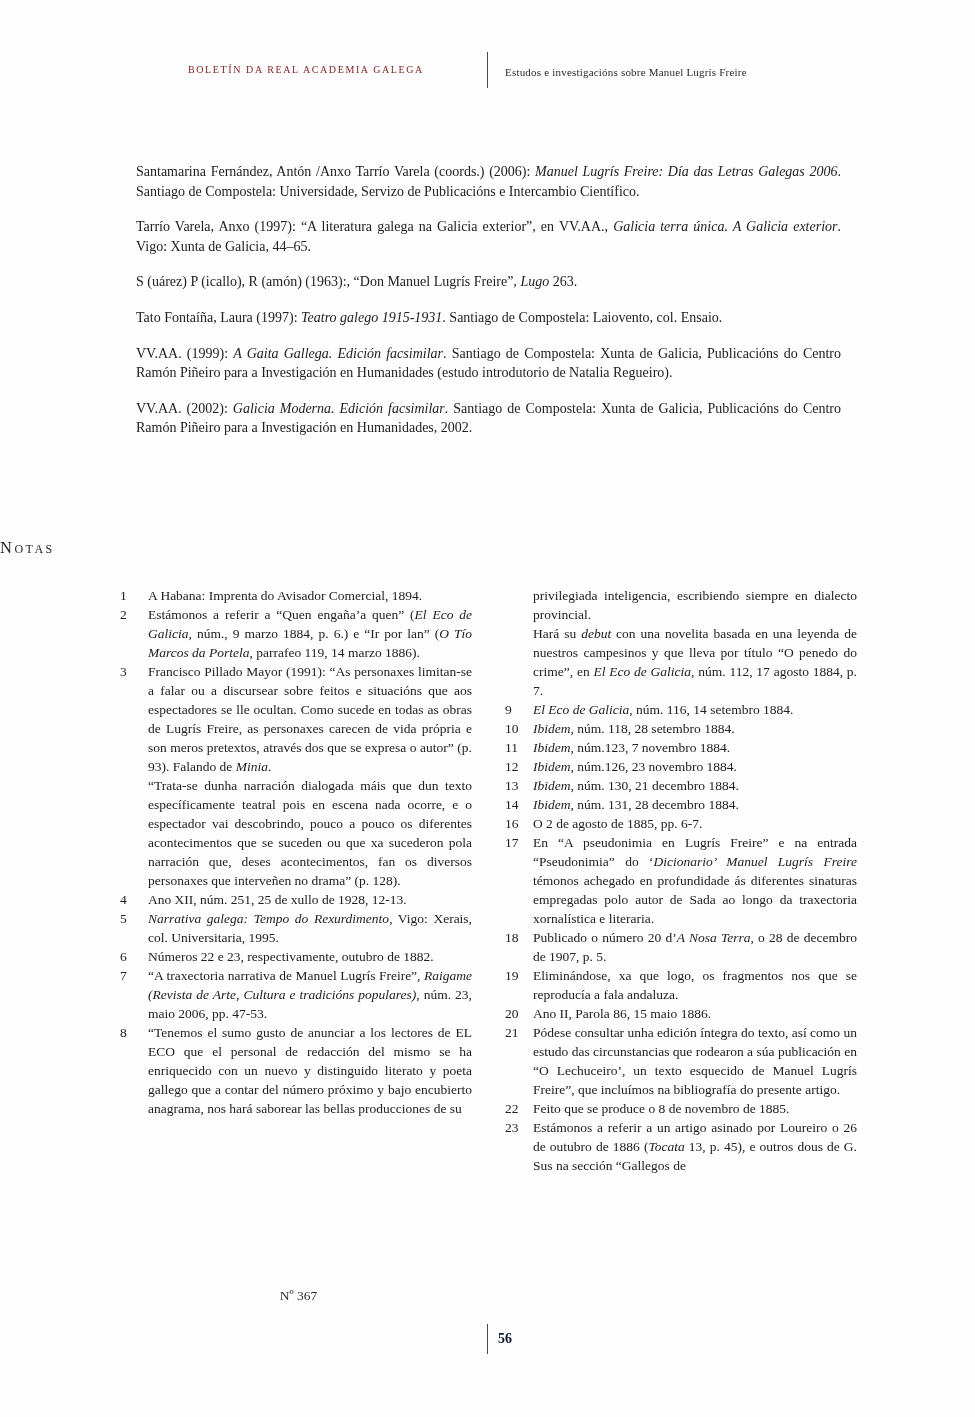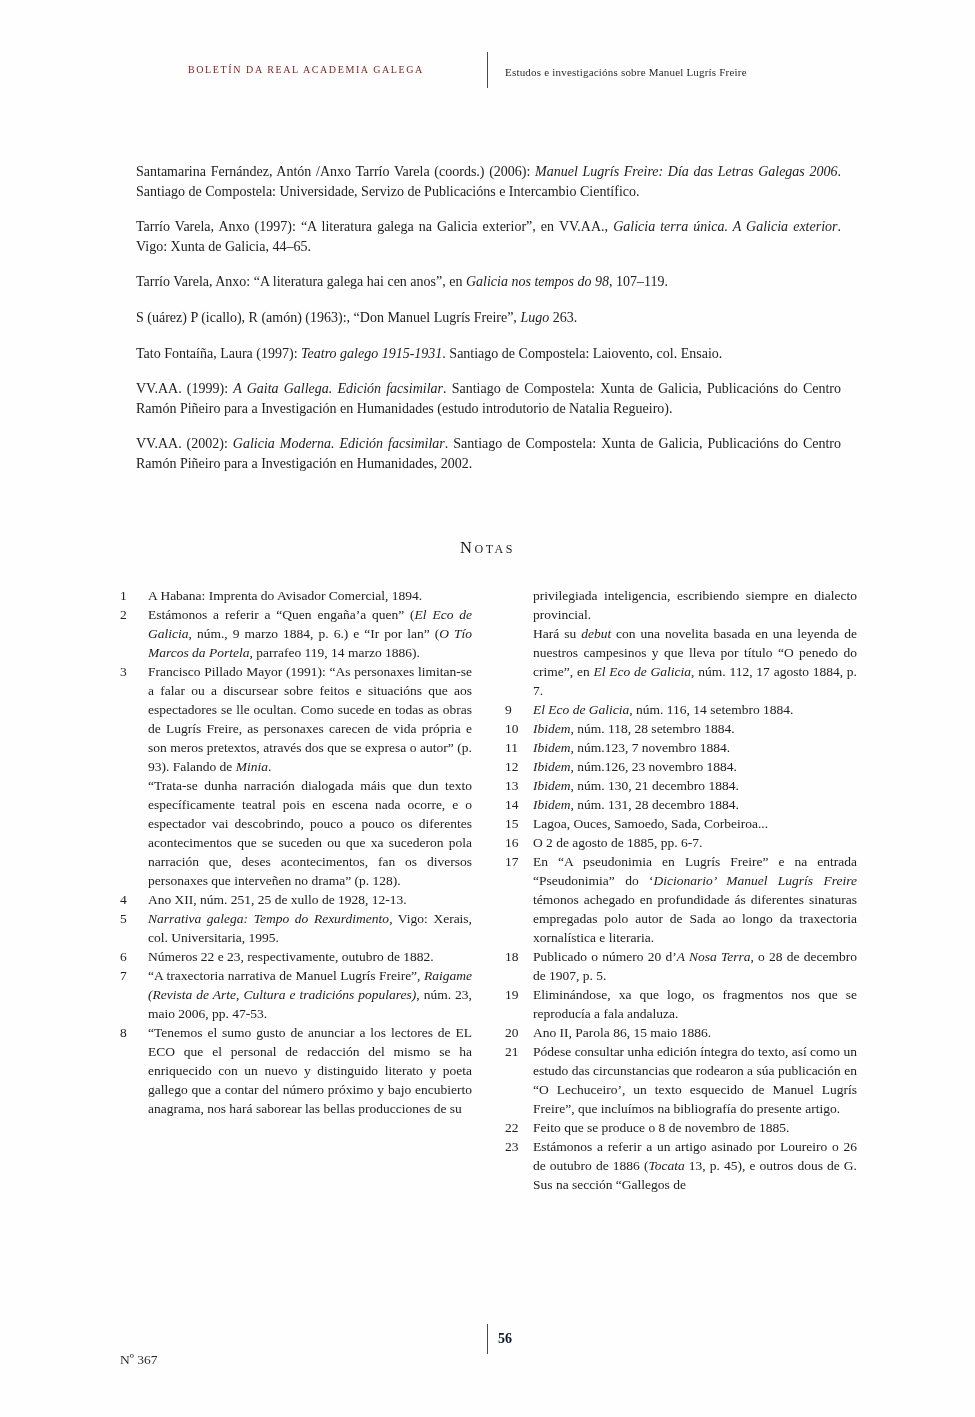--- a/index.html
+++ b/index.html
@@ -15,53 +15,52 @@
   .header-rule{position:absolute;left:487px;top:52px;width:1px;height:36px;background:#4a4a4a;}
   .header-right{position:absolute;left:505px;top:66px;font-size:11px;letter-spacing:.2px;color:#2a2a2a;white-space:nowrap;}
 
   
   .biblio{position:absolute;left:120px;top:146px;width:737px;font-size:14px;line-height:19.6px;text-align:justify;}
   .biblio p{margin:16px;}
 
   
   .notas-heading{
     position:absolute;left:0;top:538px;width:975px;margin:0;
-    text-align:center;font-size:16.5px;font-weight:normal;
+    text-align:left;font-size:16.5px;font-weight:normal;
     font-variant:small-caps;letter-spacing:2.5px;color:#1e1e1e;
   }
 
   
   .notes{position:absolute;left:120px;top:586px;width:737px;display:flex;gap:33px;font-size:13.5px;line-height:19px;}
   .notes-col{width:352px;}
   .note{display:flex;margin:0;}
   .note-num{flex:0 0 28px;}
   .note-body{flex:1;text-align:justify;}
   .it{font-style:italic;}
 
   
-  .footer-issue{position:absolute;left:120px;top:1352px;width:357px;text-align:left;font-size:13.5px;color:#2a2a2a;}
+  .footer-issue{position:absolute;left:120px;top:1288px;width:357px;text-align:center;font-size:13.5px;color:#2a2a2a;}
   .footer-rule{position:absolute;left:487px;top:1324px;width:1px;height:30px;background:#4a4a4a;}
   .footer-page{position:absolute;left:498px;top:1331px;font-size:14px;font-weight:bold;color:#0f172a;}
 </style>
 </head>
 <body>
 
 <div class="page">
 
   <div class="header-left">BOLETÍN DA REAL ACADEMIA GALEGA</div>
   <div class="header-rule"></div>
   <div class="header-right">Estudos e investigacións sobre Manuel Lugrís Freire</div>
 
   <section class="biblio">
 
       <p class="biblio-entry"><span>Santamarina Fernández, Antón /Anxo Tarrío Varela (coords.) (2006): </span><span class="it">Manuel Lugrís Freire: Día das Letras Galegas 2006</span><span>. Santiago de Compostela: Universidade, Servizo de Publicacións e Intercambio Científico.</span></p>
 
       <p class="biblio-entry"><span>Tarrío Varela, Anxo (1997): “A literatura galega na Galicia exterior”, en VV.AA., </span><span class="it">Galicia terra única. A Galicia exterior</span><span>. Vigo: Xunta de Galicia, 44–65.</span></p>
 
-      <p class="biblio-entry"><span>Tarrío Varela, Anxo: “A literatura galega hai cen anos”, en </span><span class="it">Galicia nos tempos do 98</span><span>, 107–119.</span></p>
 
       <p class="biblio-entry"><span>S (uárez) P (icallo), R (amón) (1963):, “Don Manuel Lugrís Freire”, </span><span class="it">Lugo</span><span> 263.</span></p>
 
       <p class="biblio-entry"><span>Tato Fontaíña, Laura (1997): </span><span class="it">Teatro galego 1915-1931</span><span>. Santiago de Compostela: Laiovento, col. Ensaio.</span></p>
 
       <p class="biblio-entry"><span>VV.AA. (1999): </span><span class="it">A Gaita Gallega. Edición facsimilar</span><span>. Santiago de Compostela: Xunta de Galicia, Publicacións do Centro Ramón Piñeiro para a Investigación en Humanidades (estudo introdutorio de Natalia Regueiro).</span></p>
 
       <p class="biblio-entry"><span>VV.AA. (2002): </span><span class="it">Galicia Moderna. Edición facsimilar</span><span>. Santiago de Compostela: Xunta de Galicia, Publicacións do Centro Ramón Piñeiro para a Investigación en Humanidades, 2002.</span></p>
     </section>
 
@@ -140,24 +139,20 @@
         <div class="note">
           <span class="note-num">13</span>
           <span class="note-body"><span class="it">Ibidem</span><span>, núm. 130, 21 decembro 1884.</span></span>
         </div>
 
         <div class="note">
           <span class="note-num">14</span>
           <span class="note-body"><span class="it">Ibidem</span><span>, núm. 131, 28 decembro 1884.</span></span>
         </div>
 
-        <div class="note">
-          <span class="note-num">15</span>
-          <span class="note-body"><span>Lagoa, Ouces, Samoedo, Sada, Corbeiroa...</span></span>
-        </div>
 
         <div class="note">
           <span class="note-num">16</span>
           <span class="note-body"><span>O 2 de agosto de 1885, pp. 6-7.</span></span>
         </div>
 
         <div class="note">
           <span class="note-num">17</span>
           <span class="note-body"><span>En “A pseudonimia en Lugrís Freire” e na entrada “Pseudonimia” do ‘</span><span class="it">Dicionario’ Manuel Lugrís Freire</span><span> témonos achegado en profundidade ás diferentes sinaturas empregadas polo autor de Sada ao longo da traxectoria xornalística e literaria.</span></span>
         </div>

